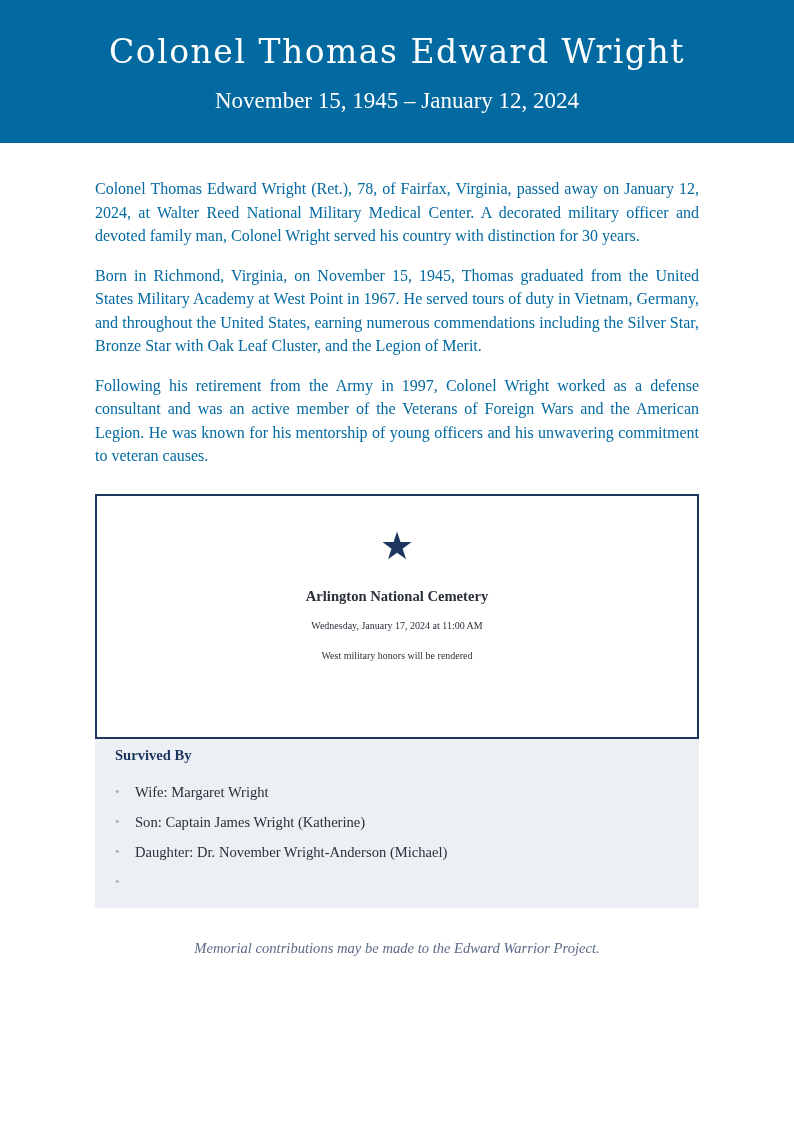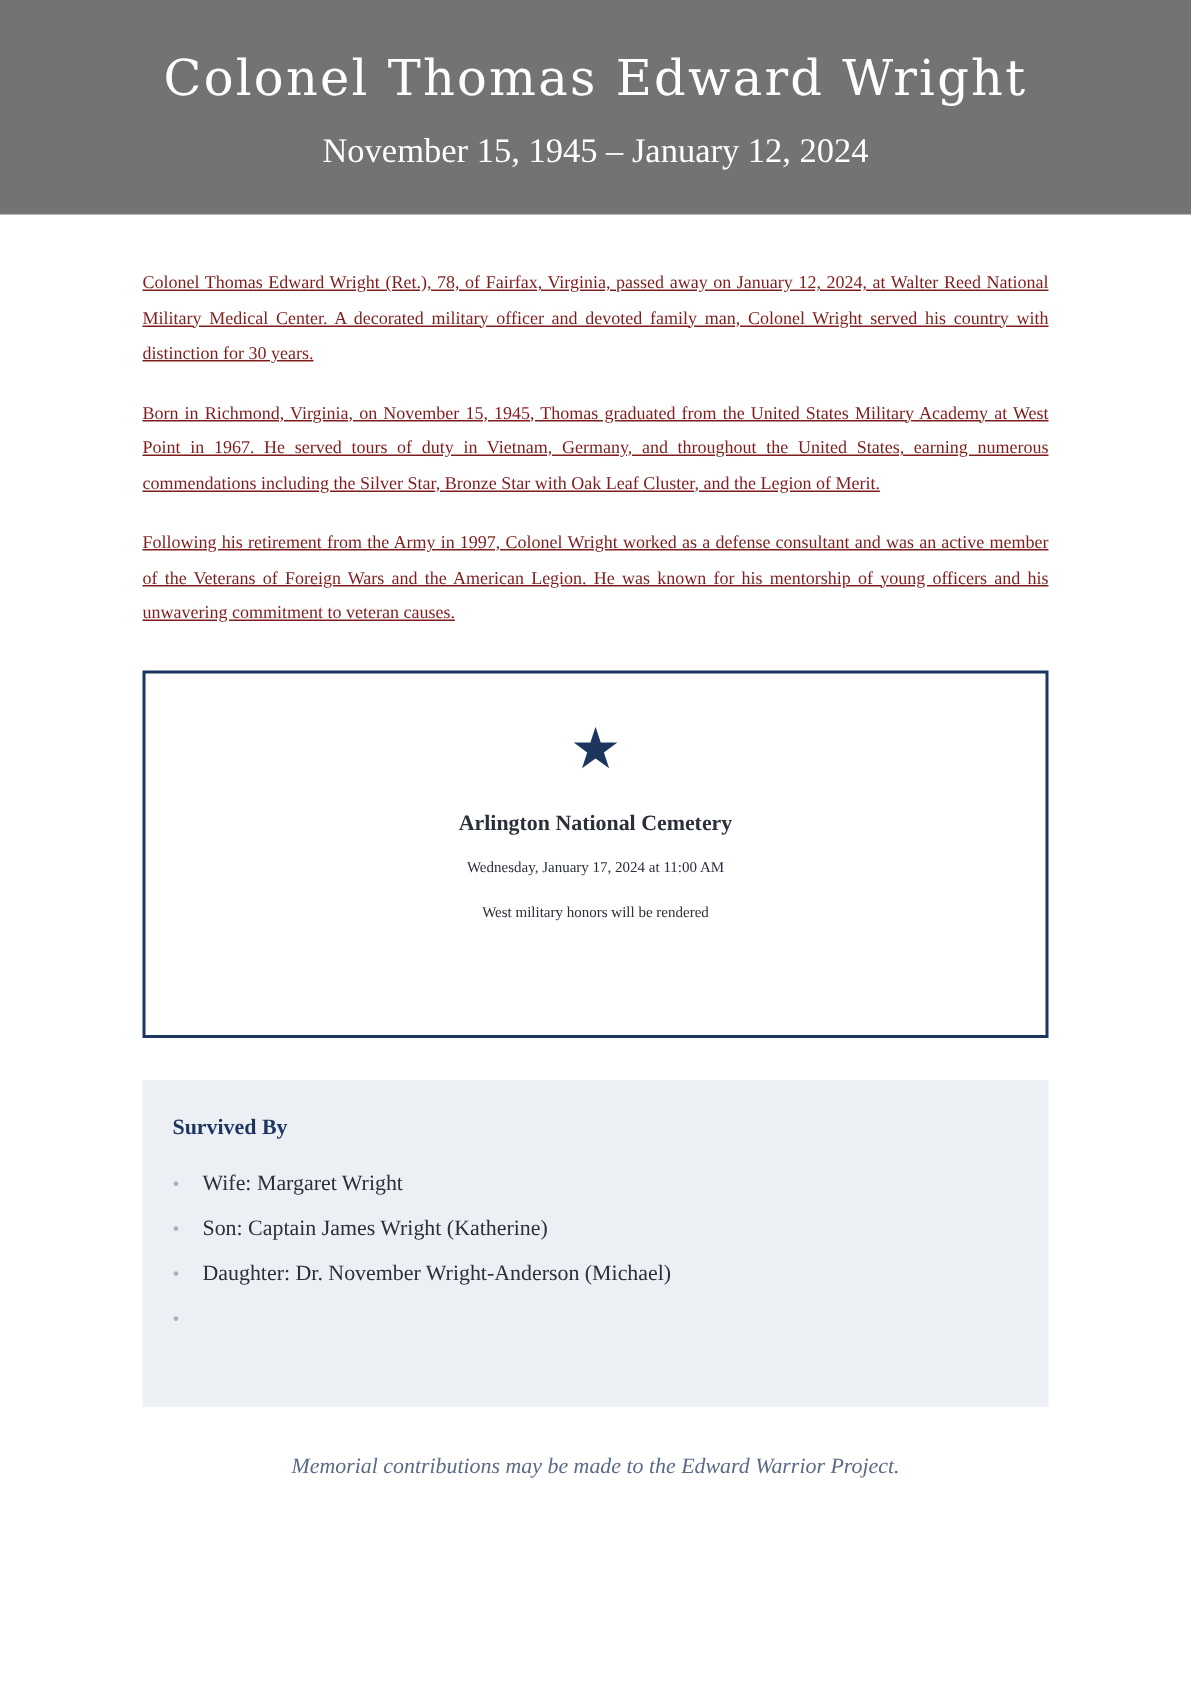--- a/index.html
+++ b/index.html
@@ -5,21 +5,21 @@
     html, body { margin: 0; padding: 0; }
     body {
       width: 794px;
       height: 1123px;
       background: #ffffff;
       font-family: "Liberation Serif", serif;
       color: #2a2f3a;
       overflow: hidden;
     }
     .header {
-      background: #737373;
+      background: #0369a1;
       height: 143px;
       text-align: center;
       color: #ffffff;
       box-sizing: border-box;
       padding-top: 31px;
     }
     .header h1 {
       margin: 0;
       font-family: "DejaVu Serif", serif;
       font-weight: normal;
@@ -30,25 +30,24 @@
     .header .dates {
       margin-top: 18px;
       font-size: 23px;
       line-height: 20px;
     }
     .content {
       padding: 34px 95px 0 95px;
     }
     .content p.body-text {
       margin: 0 0 16px 0;
-      font-size: 12px;
+      font-size: 16px;
       line-height: 23.5px;
       text-align: justify;
-      color: #7f1d1d;
-      text-decoration: underline;
+      color: #0369a1;
     }
     .honors {
       margin-top: 26px;
       border: 2px solid #1c365e;
       height: 245px;
       box-sizing: border-box;
       text-align: center;
       padding-top: 28px;
     }
     .honors .star {
@@ -72,25 +71,24 @@
       line-height: 20px;
       color: #2a2f3a;
     }
     .honors .datetime, .honors .note {
       margin-top: 10px;
       font-size: 10px;
       line-height: 20px;
       color: #2a2f3a;
     }
     .survivors {
-      margin-top: 28px;
       background: #ecf0f4;
-      height: 218px;
+      height: 169px;
       box-sizing: border-box;
-      padding: 22px 20px 0 20px;
+      padding: 6px 20px 0 20px;
     }
     .survivors .heading {
       color: #1c365e;
       font-weight: bold;
       font-size: 14.6px;
       line-height: 20px;
     }
     .survivors ul {
       list-style: none;
       margin: 17px 0 0 0;

